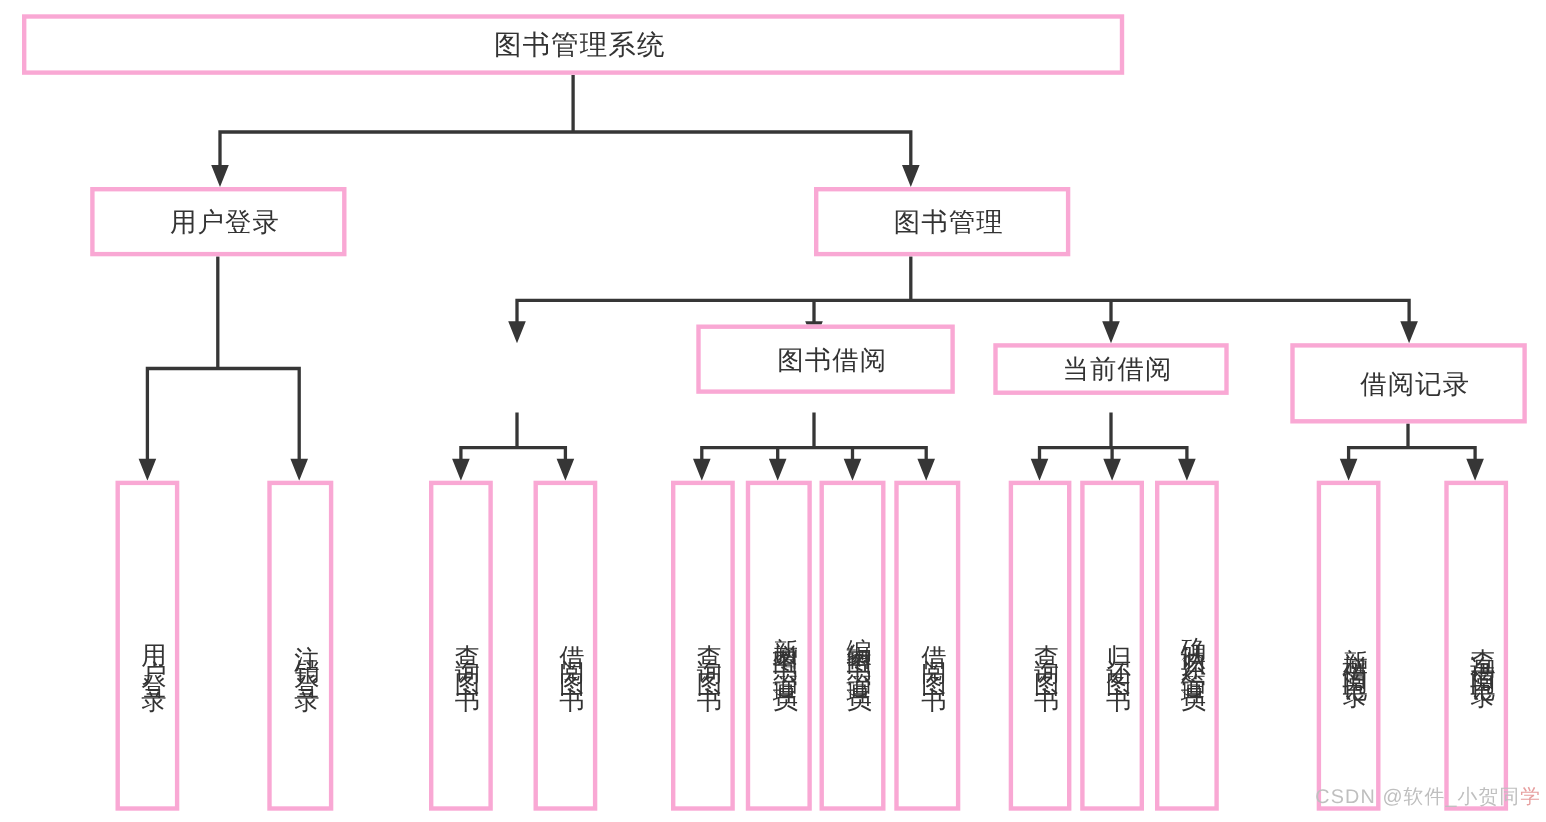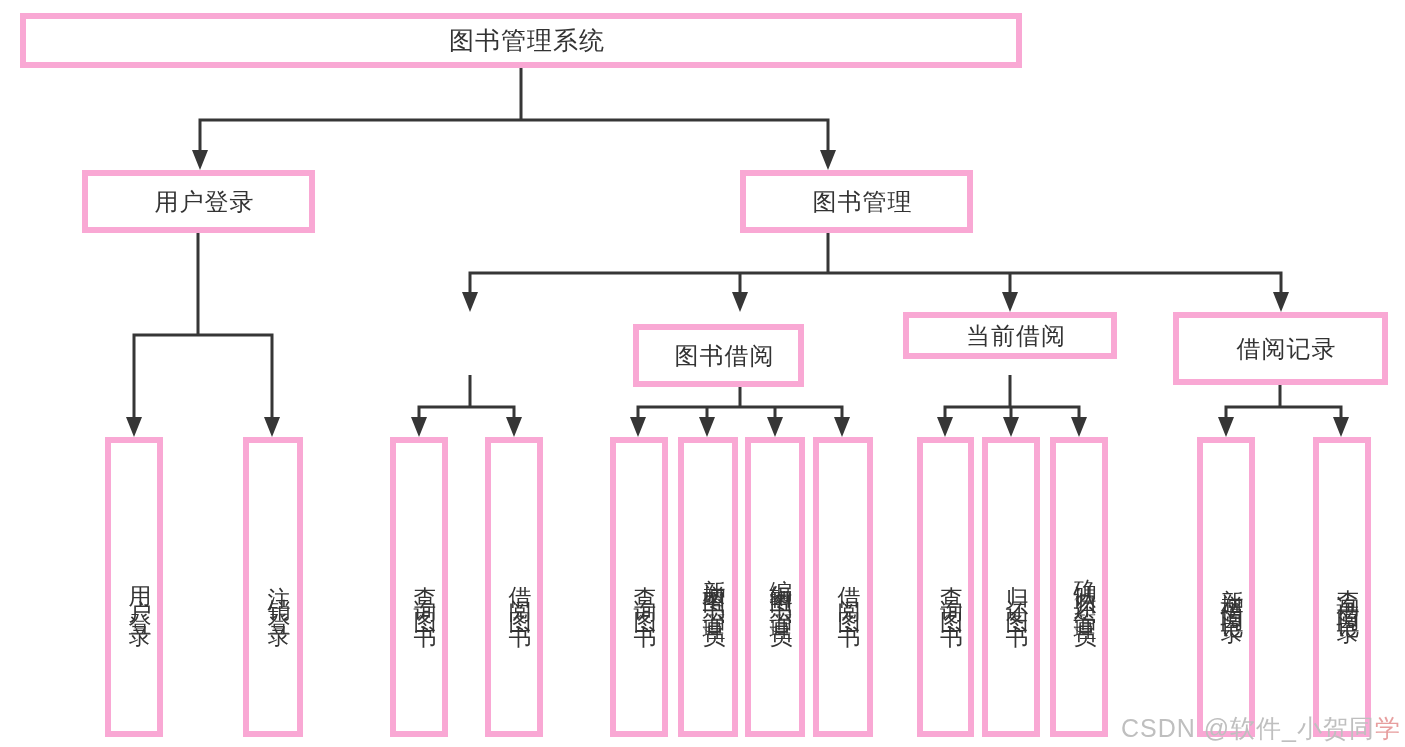--- a/index.html
+++ b/index.html
@@ -4,35 +4,35 @@
 <style>
   * { margin:0; padding:0; box-sizing:border-box; }
   html,body { background:#ffffff; }
   body { font-family:"Liberation Sans", sans-serif; }
   .stage {
     position:relative; width:1405px; height:747px;
     background:#ffffff; overflow:hidden;
   }
   .lines { position:absolute; left:0; top:0; width:1405px; height:747px; }
   .n {
-    position:absolute; background:#ffffff; border:6px solid #f9a8d4;
+    position:absolute; background:#ffffff; border:4px solid #f9a8d4;
     display:flex; align-items:center; justify-content:center;
     color:#333333; z-index:2;padding-left:12px;
   }
   .h { font-size:24px; letter-spacing:1px; white-space:nowrap; }
   .root { font-size:25px; }
   .v span {
     writing-mode:vertical-rl; text-orientation:mixed;
     font-size:23px; letter-spacing:13px; transform:translateY(7px);
     line-height:1;
   }
   .v.long span { letter-spacing:6.5px; transform:translateY(3px); }
   .wm {
     position:absolute; top:712px; right:4px; z-index:5;
-    font-size:25px; color:#bfbfbf; letter-spacing:1px; white-space:nowrap;
+    font-size:18px; color:#bfbfbf; letter-spacing:1px; white-space:nowrap;
   }
   .wm .acc { color:#e79f9f; }
 </style>
 </head>
 <body>
 
 <div class="stage">
 
   <svg class="lines" viewBox="0 0 1405 747" aria-hidden="true">
     <path fill="none" stroke="#363636" stroke-width="3" d="
@@ -61,21 +61,21 @@
     <span>图书管理系统</span>
   </div>
 
   <div class="n h" style="left:82px;top:170px;width:233px;height:63px">
     <span>用户登录</span>
   </div>
   <div class="n h" style="left:740px;top:170px;width:233px;height:63px">
     <span>图书管理</span>
   </div>
 
-  <div class="n h" style="left:633px;top:324px;width:171px;height:63px">
+  <div class="n h" style="left:633px;top:295px;width:235px;height:63px">
     <span>图书借阅</span>
   </div>
   <div class="n h" style="left:903px;top:312px;width:214px;height:47px">
     <span>当前借阅</span>
   </div>
   <div class="n h" style="left:1173px;top:312px;width:215px;height:73px">
     <span>借阅记录</span>
   </div>
 
   <div class="n v" style="left:105px;top:437px;width:58px;height:300px">

